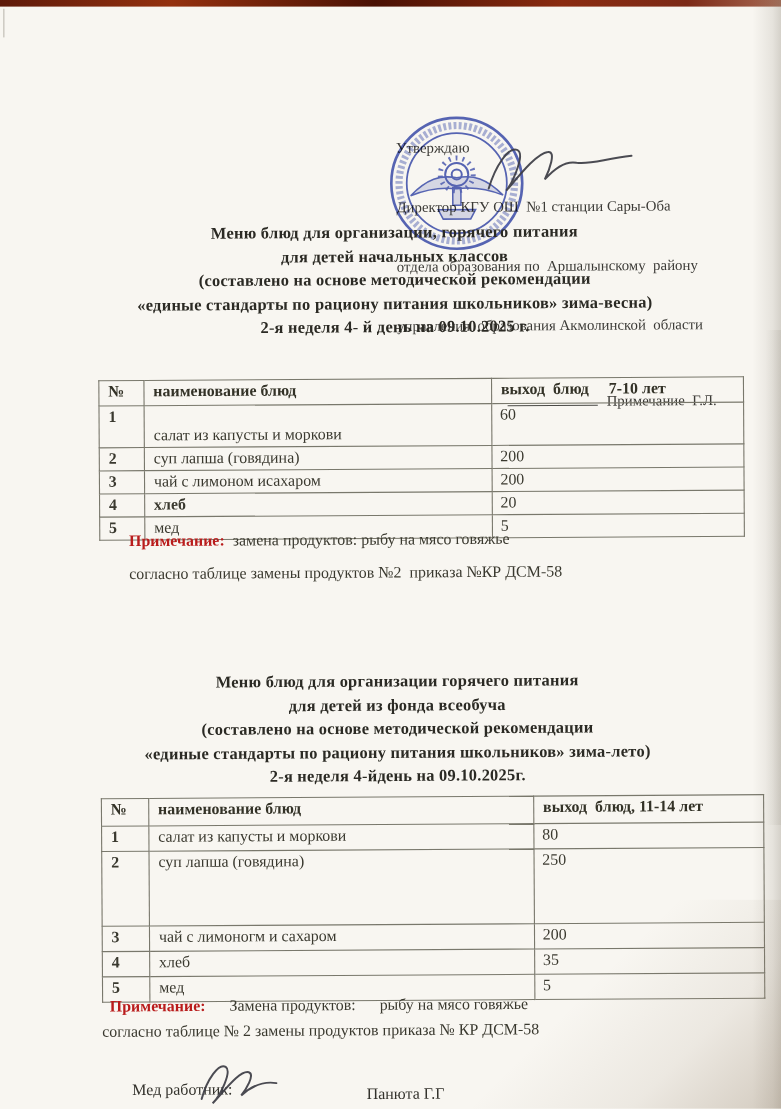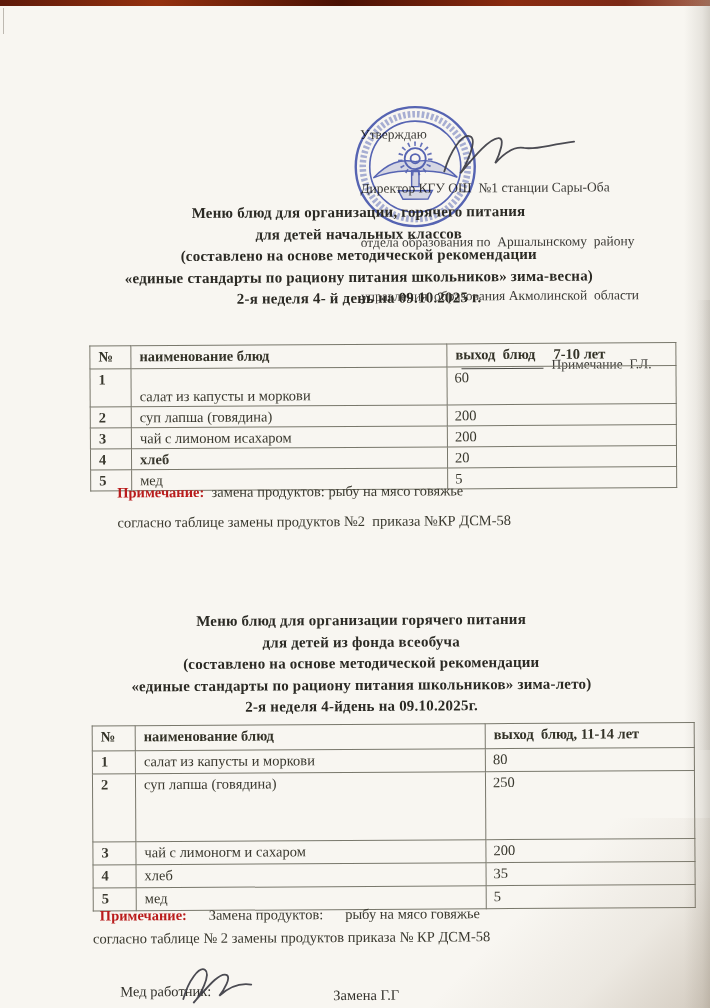--- a/index.html
+++ b/index.html
@@ -208,19 +208,19 @@
       </tbody>
   </table>
 
   <div class="note n2a"><span class="b">Примечание:</span><span>      Замена продуктов:      рыбу на мясо говяжье</span></div>
   <div class="note n2b">согласно таблице № 2 замены продуктов приказа № КР ДСМ-58</div>
 
   <div class="footer-label">Мед работник:</div>
   <svg class="sig2" viewBox="0 0 84 50">
     <path d="M8,38 C13,20 24,5 30,9 C36,13 25,35 18,42 C31,28 43,12 51,14 C57,16 48,30 44,35 C54,26 64,22 76,24" fill="none" stroke="#3c3c44" stroke-width="1.8" stroke-linecap="round" opacity=".92"></path>
   </svg>
-  <div class="footer-name">Замена Г.Г</div>
+  <div class="footer-name">Панюта Г.Г</div>
 
 </div>
 
 <div class="mid-shade"></div>
 <div class="right-shade"></div>
 <div class="corner-shade"></div>
 
 </body></html>

